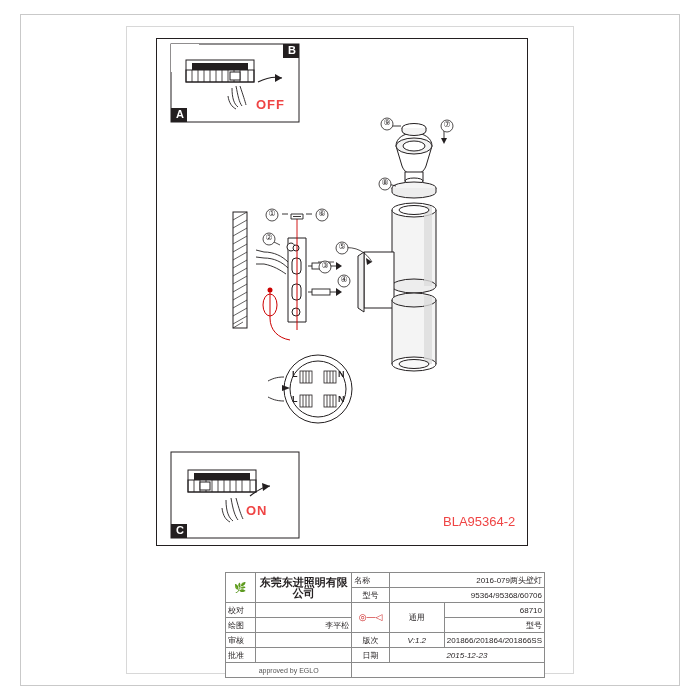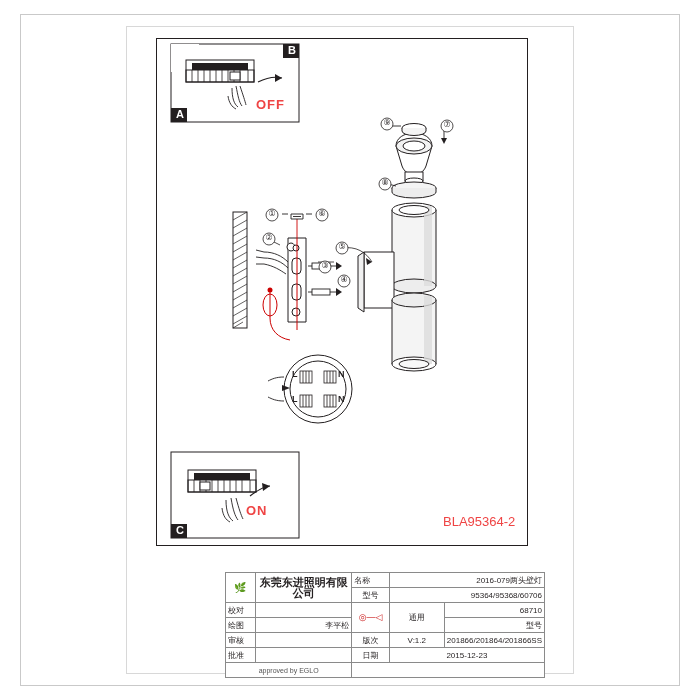--- a/index.html
+++ b/index.html
@@ -92,21 +92,21 @@
     padding: 1px 2px;
     height: 12px;
     line-height: 11px;
     vertical-align: middle;
   }
   .c-logo { width: 26px; text-align: center; }
   .c-comp { width: 96px; text-align: center; font-size: 11px; font-weight: bold;}
   .c-k { width: 26px; text-align: left; }
   .c-v { text-align: right; }
   .c-lab { width: 28px; text-align: center; }
-  .c-val { width: 50px; text-align: center; }
+  .c-val { width: 50px; text-align: center; font-style: italic; }
   .c-stamp { width: 34px; text-align: center; }
   .approved {
     font-size: 7px;
     color: #555;
     text-align: center;
     font-family: "Liberation Sans", sans-serif;
   }
   .stamp-red {
     display: inline-block;
     color: #cc2222;

